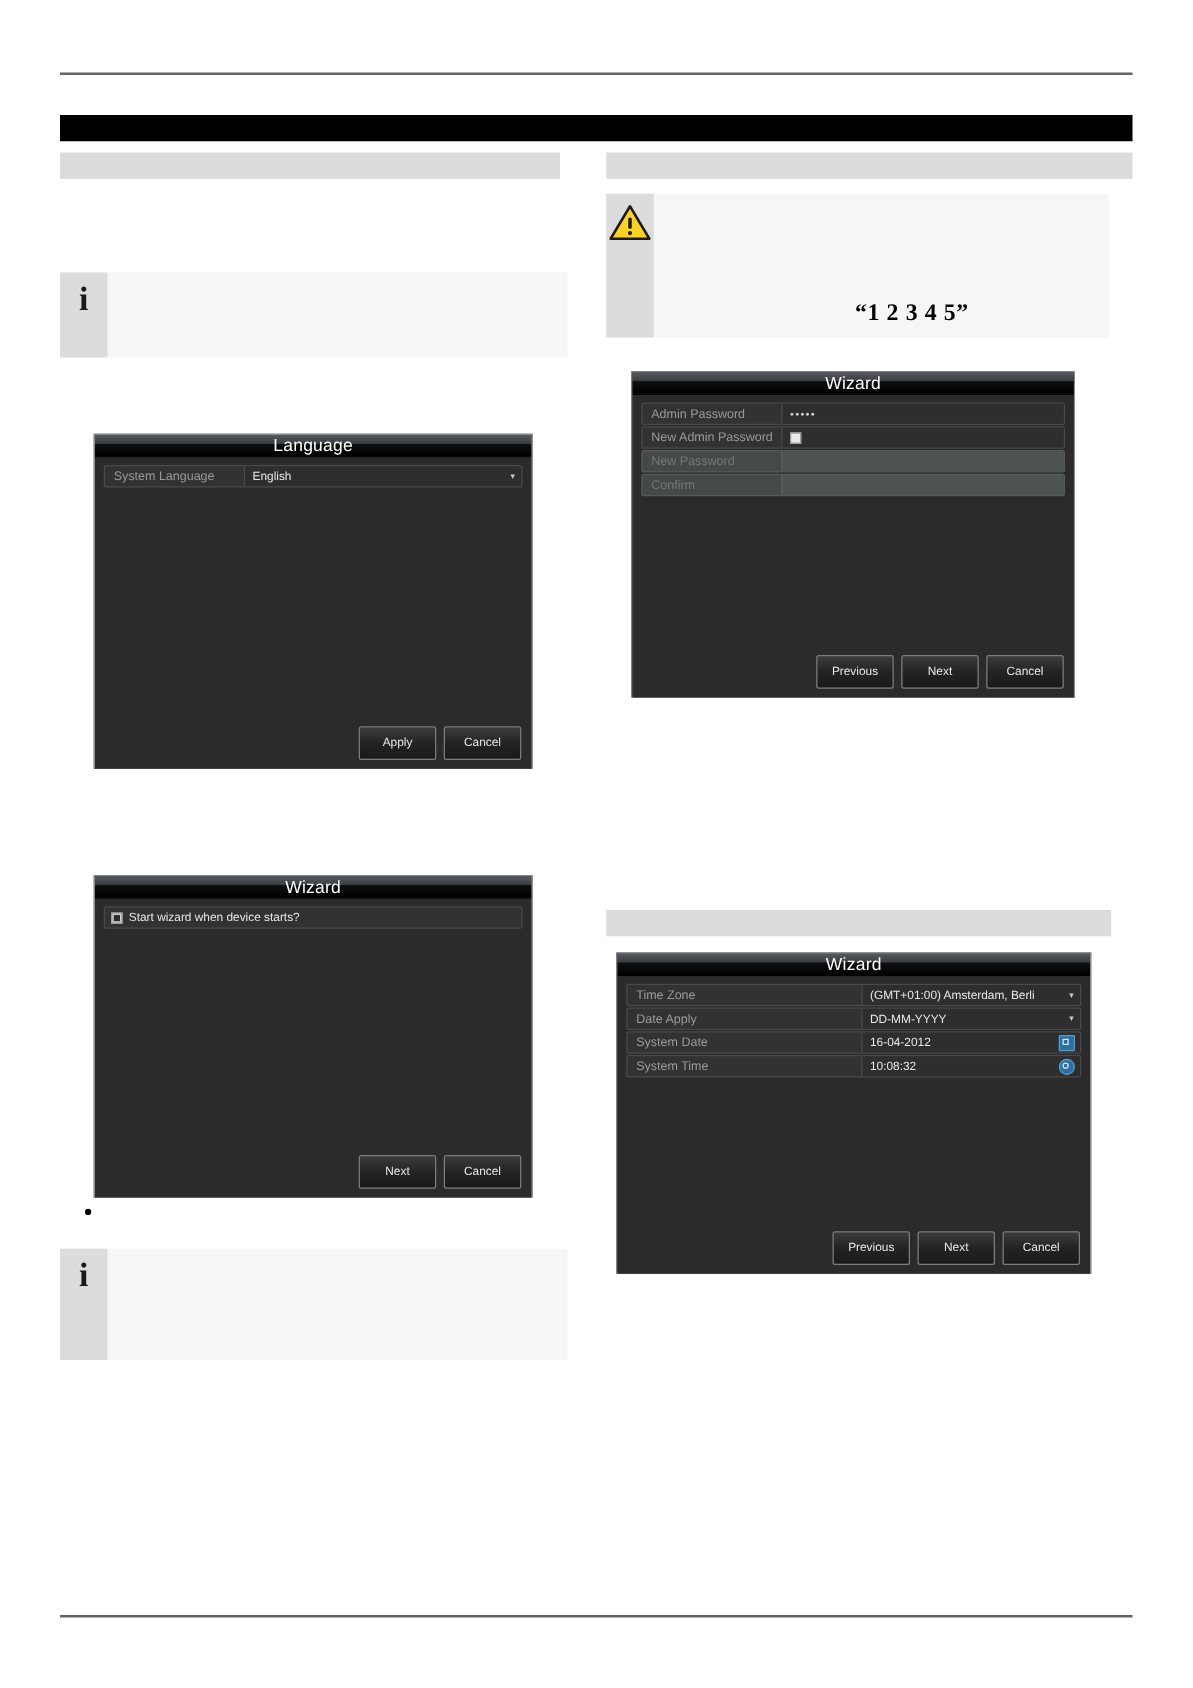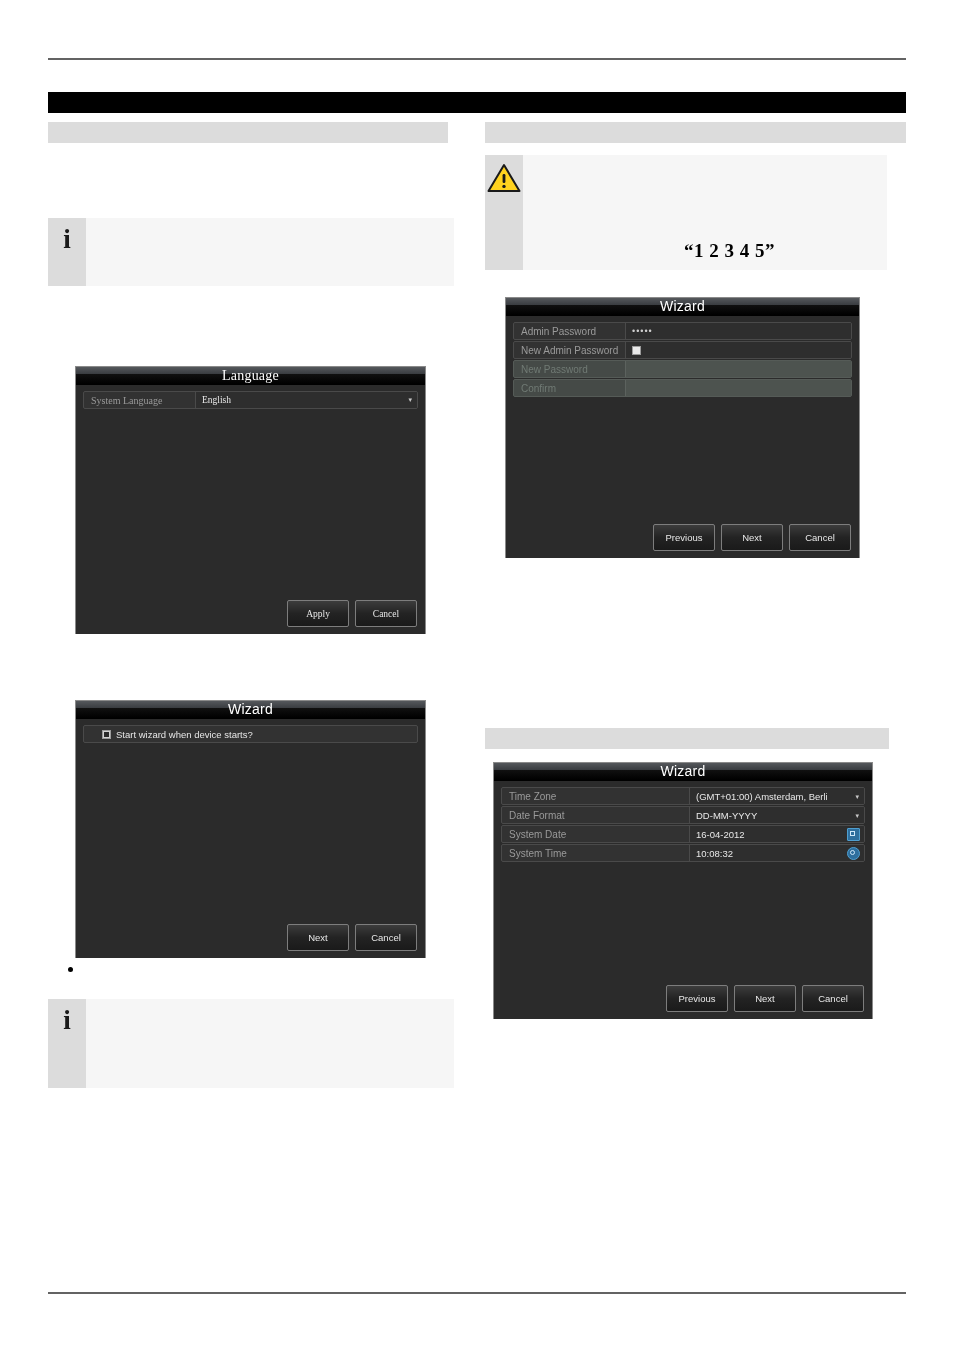--- a/index.html
+++ b/index.html
@@ -197,21 +197,21 @@
   }
 
   .checkbox-row {
     display: flex;
     align-items: center;
     height: 18px;
     background: #323232;
     border: 1px solid #4a4a4a;
     border-radius: 2px;
     box-sizing: border-box;
-    padding-left: 18px;
+    padding-left: 5px;
     gap: 5px;
   }
   .checkbox-row .cb-text {
     color: #e6e6e6;
     font-size: 9.5px;
     white-space: nowrap;
   }
 
   .glyph-btn {
     width: 11px;
@@ -250,21 +250,21 @@
     border-radius: 2px;
     color: #e8e8e8;
     font-size: 9.5px;
     display: flex;
     align-items: center;
     justify-content: center;
     box-sizing: border-box;
   }
 
   
-  #dlg-language     { left: 75px;  top: 366px; width: 351px; height: 268px; font-family: Liberation Serif, serif; }
+  #dlg-language     { left: 75px;  top: 347px; width: 351px; height: 268px; }
   #dlg-wizard-start { left: 75px;  top: 700px; width: 351px; height: 258px; }
   #dlg-wizard-pwd   { left: 505px; top: 297px; width: 355px; height: 261px; }
   #dlg-wizard-time  { left: 493px; top: 762px; width: 380px; height: 257px; }
 
   #dlg-language .dvr-label,
   #dlg-wizard-pwd .dvr-label { width: 104px; }
   #dlg-wizard-time .dvr-label { width: 180px; }
 </style>
 </head>
 <body>
@@ -385,21 +385,21 @@
 
     <div class="dvr-row">
       <span class="dvr-label">Time Zone</span>
       <span class="dvr-value">
         <span>(GMT+01:00) Amsterdam, Berli</span>
         <span class="caret">▾</span>
       </span>
     </div>
 
     <div class="dvr-row">
-      <span class="dvr-label">Date Format</span>
+      <span class="dvr-label">Date Apply</span>
       <span class="dvr-value">
         <span>DD-MM-YYYY</span>
         <span class="caret">▾</span>
       </span>
     </div>
 
     <div class="dvr-row">
       <span class="dvr-label">System Date</span>
       <span class="dvr-value">
         <span>16-04-2012</span>

